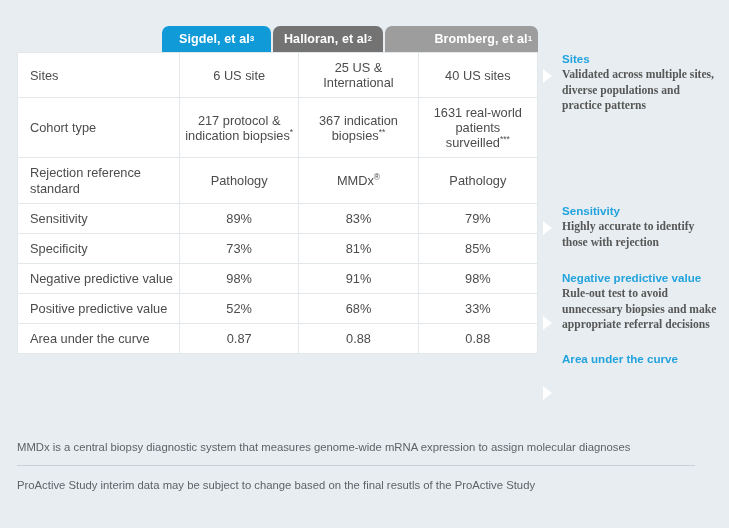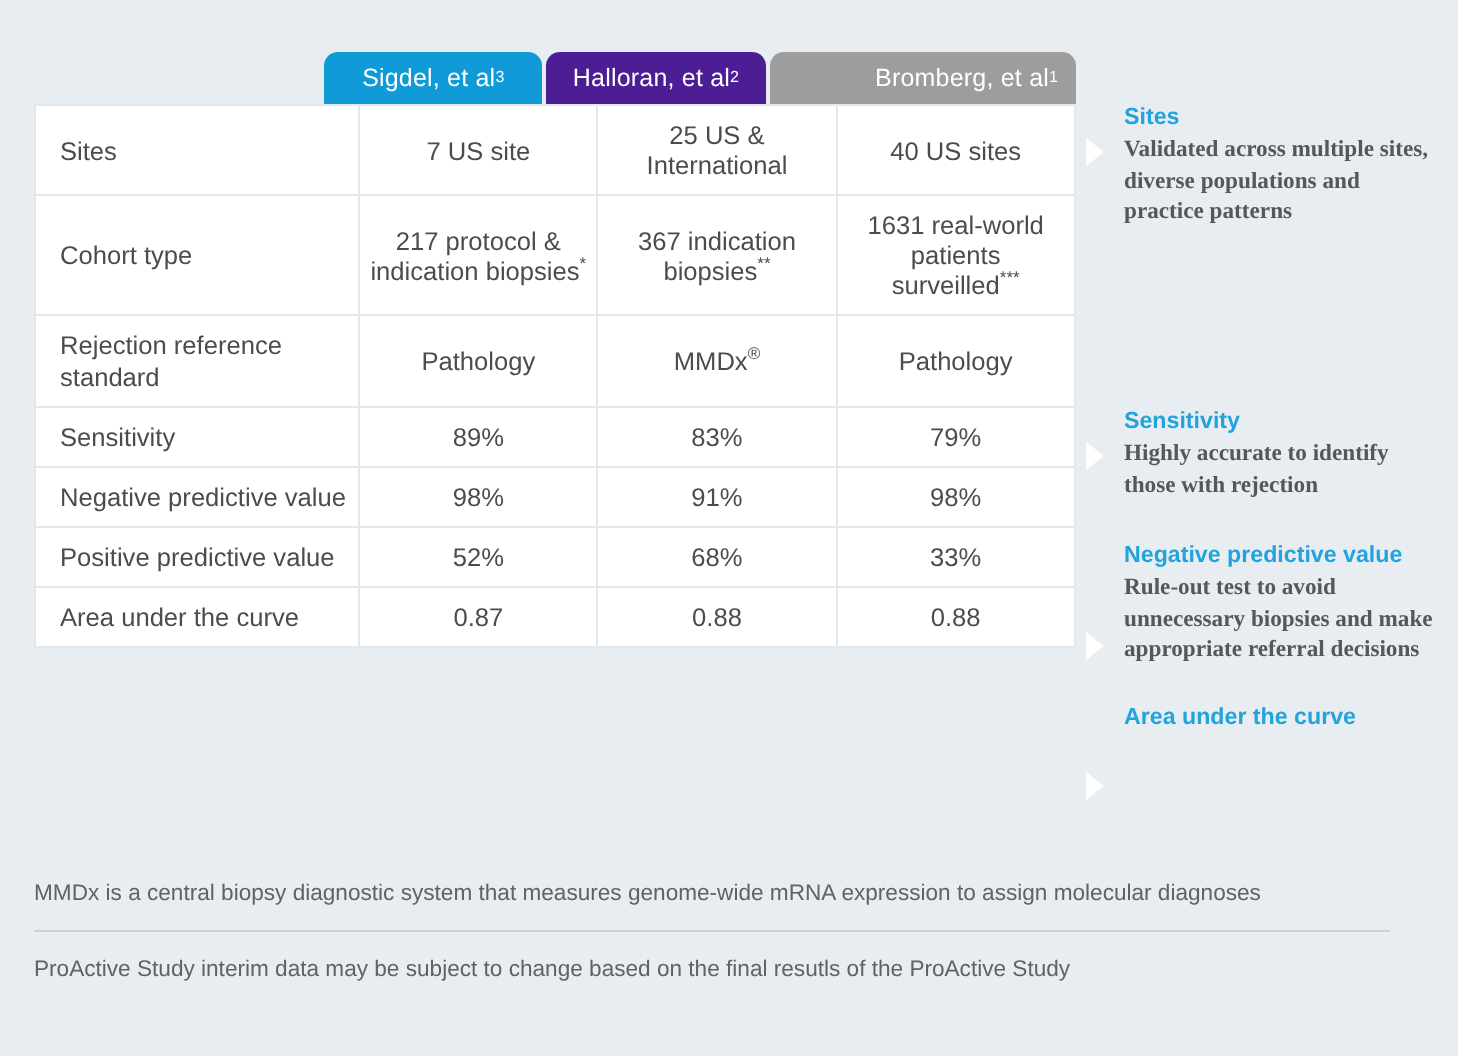--- a/index.html
+++ b/index.html
@@ -31,21 +31,21 @@
   .header-spacer {
     width: 145px;
     flex: 0 0 145px;
   }
   .col-head {
     flex: 1 1 0;
     height: 26px;
     border-radius: 7px 7px 0 0;
     color: #ffffff;
     font-size: 12.5px;
-    font-weight: normal;
+    font-weight: bold;
     display: flex;
     align-items: center;
     justify-content: center;
     letter-spacing: 0.1px;
     margin-right: 2px;
     box-sizing: border-box;
   }
   .col-head:last-child { margin-right: 0; }
   .col-head sup {
     font-size: 8px;
@@ -146,55 +146,61 @@
 <body>
 
 <div class="comparison-wrap">
 
   <div class="header-row">
     <div class="header-spacer"></div>
     <div class="col-head" style="background: rgb(16, 155, 216);">
       <span>Sigdel, et al</span>
         <sup>3</sup>
     </div>
-    <div class="col-head" style="background: #4c1d95;">
+    <div class="col-head" style="background: #737373;">
       <span>Halloran, et al</span>
         <sup>2</sup>
     </div>
     <div class="col-head" style="background: rgb(157, 157, 157); padding-left: 44px;">
       <span>Bromberg, et al</span>
         <sup>1</sup>
     </div>
   </div>
 
   <table class="tbl">
     <tbody>
       <tr>
         <td class="rowlabel">Sites</td>
-        <td><span>7 US site</span><sup></sup></td>
+        <td><span>6 US site</span><sup></sup></td>
         <td><span>25 US &amp; International</span><sup></sup></td>
         <td><span>40 US sites</span><sup></sup></td>
       </tr>
       <tr>
         <td class="rowlabel">Cohort type</td>
         <td><span>217 protocol &amp; indication biopsies</span><sup>*</sup></td>
         <td><span>367 indication biopsies</span><sup>**</sup></td>
         <td><span>1631 real-world patients surveilled</span><sup>***</sup></td>
       </tr>
       <tr>
         <td class="rowlabel">Rejection reference standard</td>
         <td><span>Pathology</span><sup></sup></td>
         <td><span>MMDx</span><sup>®</sup></td>
         <td><span>Pathology</span><sup></sup></td>
       </tr>
       <tr>
         <td class="rowlabel">Sensitivity</td>
         <td><span>89%</span><sup></sup></td>
         <td><span>83%</span><sup></sup></td>
         <td><span>79%</span><sup></sup></td>
+      </tr>
+      <tr>
+        <td class="rowlabel">Specificity</td>
+        <td><span>73%</span><sup></sup></td>
+        <td><span>81%</span><sup></sup></td>
+        <td><span>85%</span><sup></sup></td>
       </tr>
       <tr>
         <td class="rowlabel">Negative predictive value</td>
         <td><span>98%</span><sup></sup></td>
         <td><span>91%</span><sup></sup></td>
         <td><span>98%</span><sup></sup></td>
       </tr>
       <tr>
         <td class="rowlabel">Positive predictive value</td>
         <td><span>52%</span><sup></sup></td>

